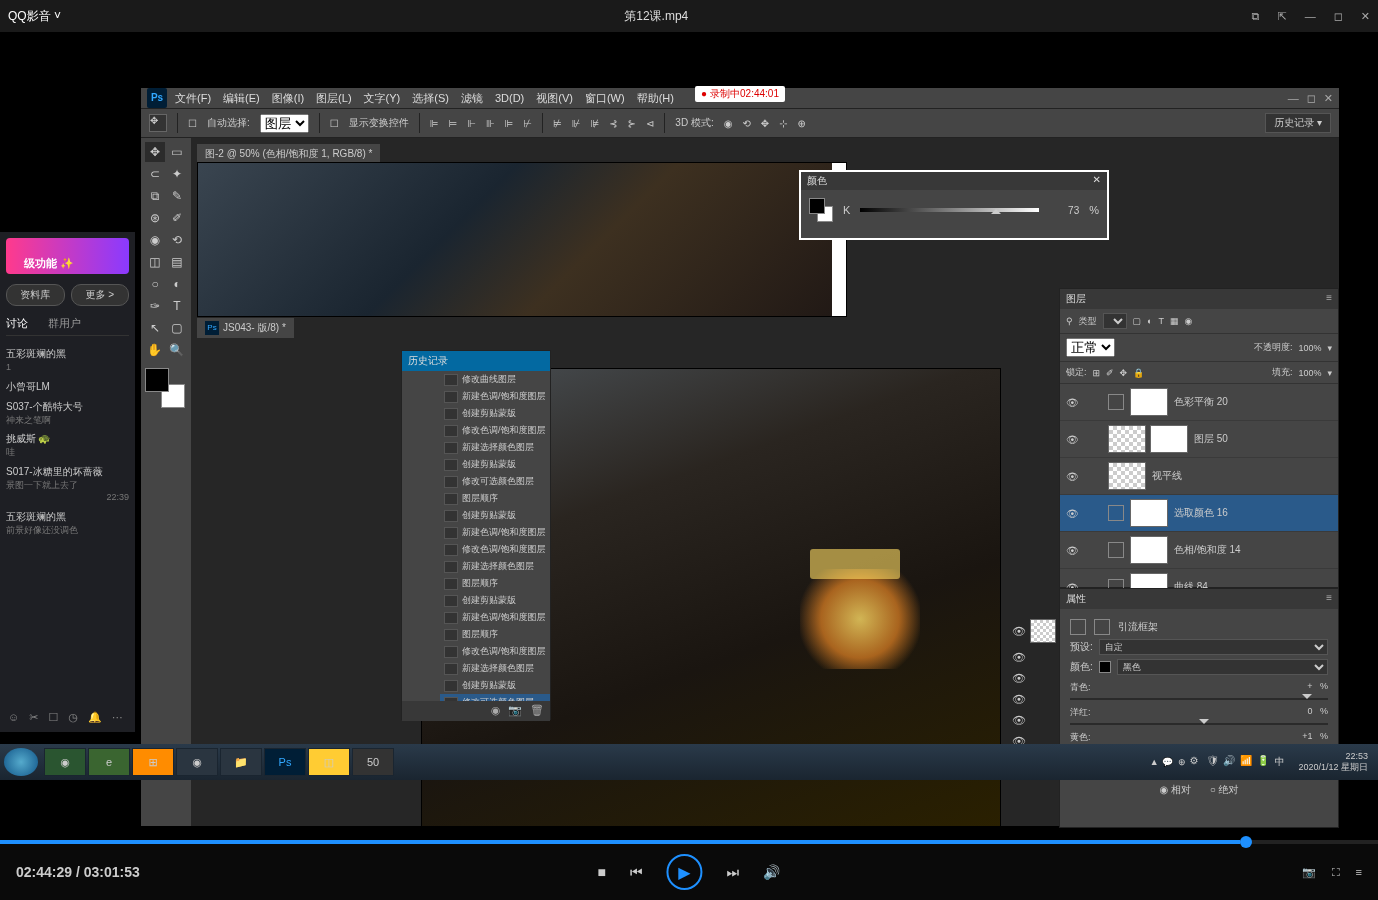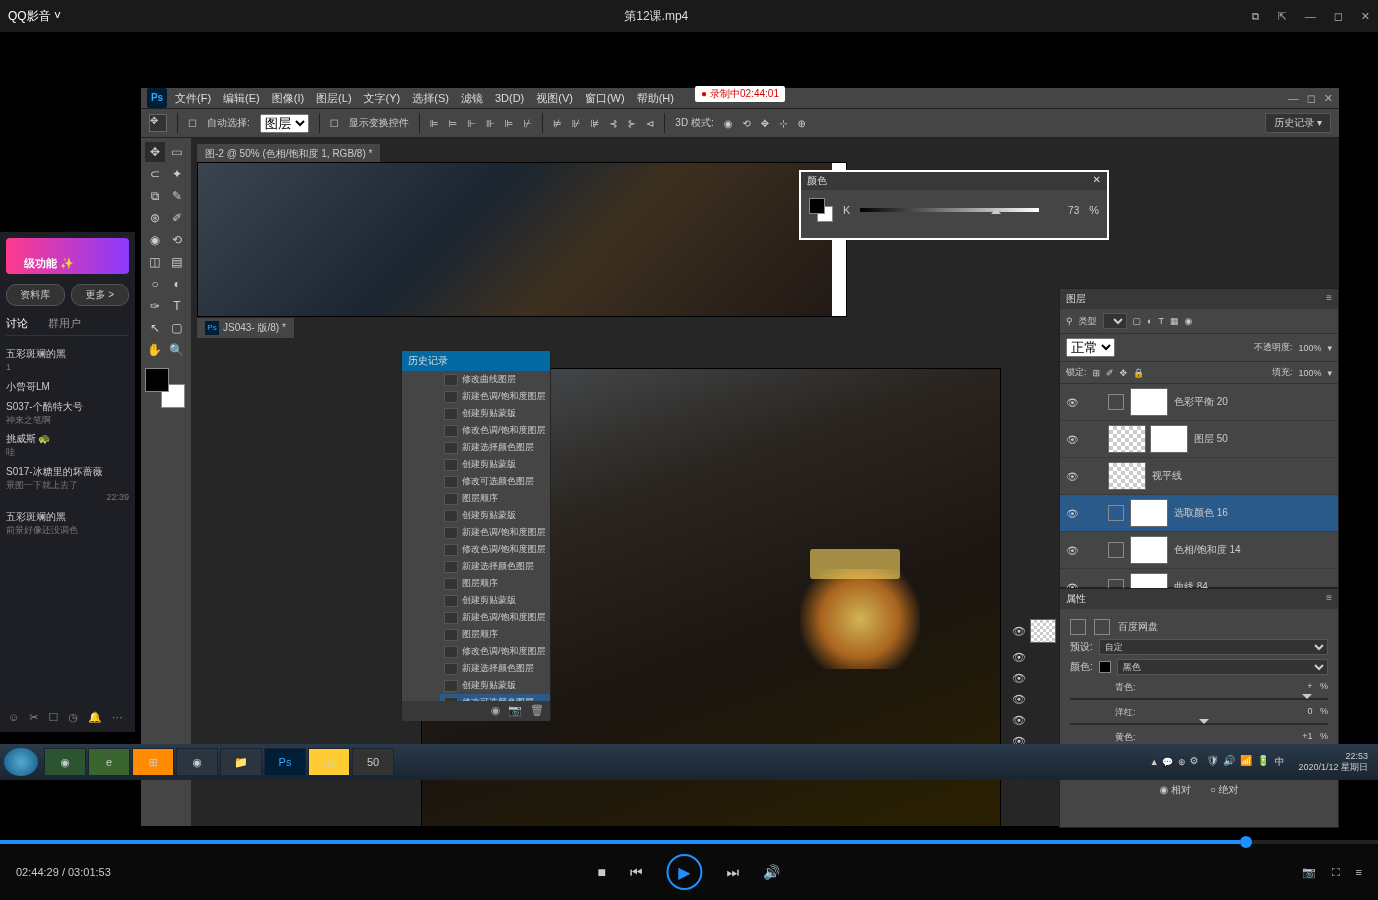--- a/index.html
+++ b/index.html
@@ -103,37 +103,37 @@
 .layer-thumb.trans { background:repeating-conic-gradient(#ccc 0 25%,#fff 0 50%) 0 0/8px 8px;}
 .layer-mask { width:38px; height:28px; background:#fff; border:1px solid #666; margin-left:-2px;}
 .layer-adj-icon { width:16px; height:16px; border:1px solid #888; margin-right:2px;}
 
 
 .props-panel { position:absolute; right:0; top:500px; width:280px; height:240px; background:#454545; border:1px solid #222;}
 .props-body { padding:6px 10px; font-size:10px; color:#ccc;}
 .props-row { display:flex; align-items:center; gap:6px; margin:4px 0;}
 .props-row select { flex:1; background:#333; color:#ccc; border:1px solid #555; font-size:9px; padding:1px;}
 .prop-slider-row { margin:6px 0;}
-.prop-slider-row .lbl-val { display:flex; justify-content:space-between; font-size:9px;margin-left:45px;}
+.prop-slider-row .lbl-val { display:flex; justify-content:space-between; font-size:9px;}
 .prop-slider-row .track { height:2px; background:#2a2a2a; position:relative; margin-top:4px;}
 .prop-slider-row .thumb { position:absolute; top:-4px; width:0; height:0; border:5px solid transparent; border-top-color:#ccc;}
 .props-radio { text-align:center; margin-top:8px;}
 .props-radio label { margin:0 8px;}
 .props-thumb-col { position:absolute; left:-48px; top:30px; width:44px;}
 .props-thumb-col .pt-row { display:flex; align-items:center; margin-bottom:8px; gap:4px;}
 .props-thumb-col .pt-eye { font-size:11px; color:#ccc;}
 .props-thumb-col .pt-th { width:28px; height:24px; background:repeating-conic-gradient(#ccc 0 25%,#fff 0 50%) 0 0/6px 6px; border:1px solid #666;}
 
 
 .qq-controls { position:absolute; left:0; right:0; bottom:0; height:60px; background:#0a0a0a;}
 .qq-progress { height:4px; background:#222; position:relative;}
 .qq-progress .fill { position:absolute; left:0; top:0; height:100%; background:#1e90ff;}
 .qq-progress .handle { position:absolute; top:-4px; width:12px; height:12px; background:#1e90ff; border-radius:50%;}
 .qq-ctrl-row { display:flex; align-items:center; height:56px; padding:0 16px;}
-.qq-time { font-size:11px; color:#ccc;}
+.qq-time { font-size:14px; color:#ccc;font-weight:bold;}
 .qq-ctrl-center { position:absolute; left:50%; transform:translateX(-50%); display:flex; gap:24px; align-items:center;}
 .qq-ctrl-btn { color:#ccc; font-size:14px;}
 .qq-play { width:36px; height:36px; border:2px solid #1e90ff; border-radius:50%; color:#1e90ff; display:flex; align-items:center; justify-content:center; font-size:16px;}
 .qq-ctrl-right { margin-left:auto; display:flex; gap:16px; color:#ccc;}
 
 
 .taskbar { position:absolute; left:0; right:0; bottom:60px; height:36px; background:linear-gradient(#2a3a4a,#1a2530); display:flex; align-items:center; padding:0 4px; z-index:5;}
 .tb-start { width:34px; height:28px; background:radial-gradient(circle,#5ac,#158); border-radius:50%; margin-right:6px;}
 .tb-item { width:42px; height:28px; background:#2a3540; border:1px solid #1a2530; margin-right:2px; display:flex; align-items:center; justify-content:center;}
 .tb-tray { margin-left:auto; display:flex; align-items:center; gap:4px; font-size:9px; color:#ccc;}
@@ -494,21 +494,21 @@
 
     <div class="props-panel">
       <div class="panel-title">
         <span>属性</span>
         <span class="x">≡</span>
       </div>
       <div class="props-body">
         <div class="props-row">
             <span class="layer-adj-icon"></span>
             <span class="layer-adj-icon"></span>
-            <span>百度网盘</span>
+            <span>引流框架</span>
           </div>
         <div class="props-row">
             <span>预设:</span>
             <select><option>自定</option></select>
           </div>
         <div class="props-row">
             <span>颜色:</span>
             <span style="width:12px;height:12px;background:#000;border:1px solid #888"></span>
             <select><option>黑色</option></select>
           </div>

